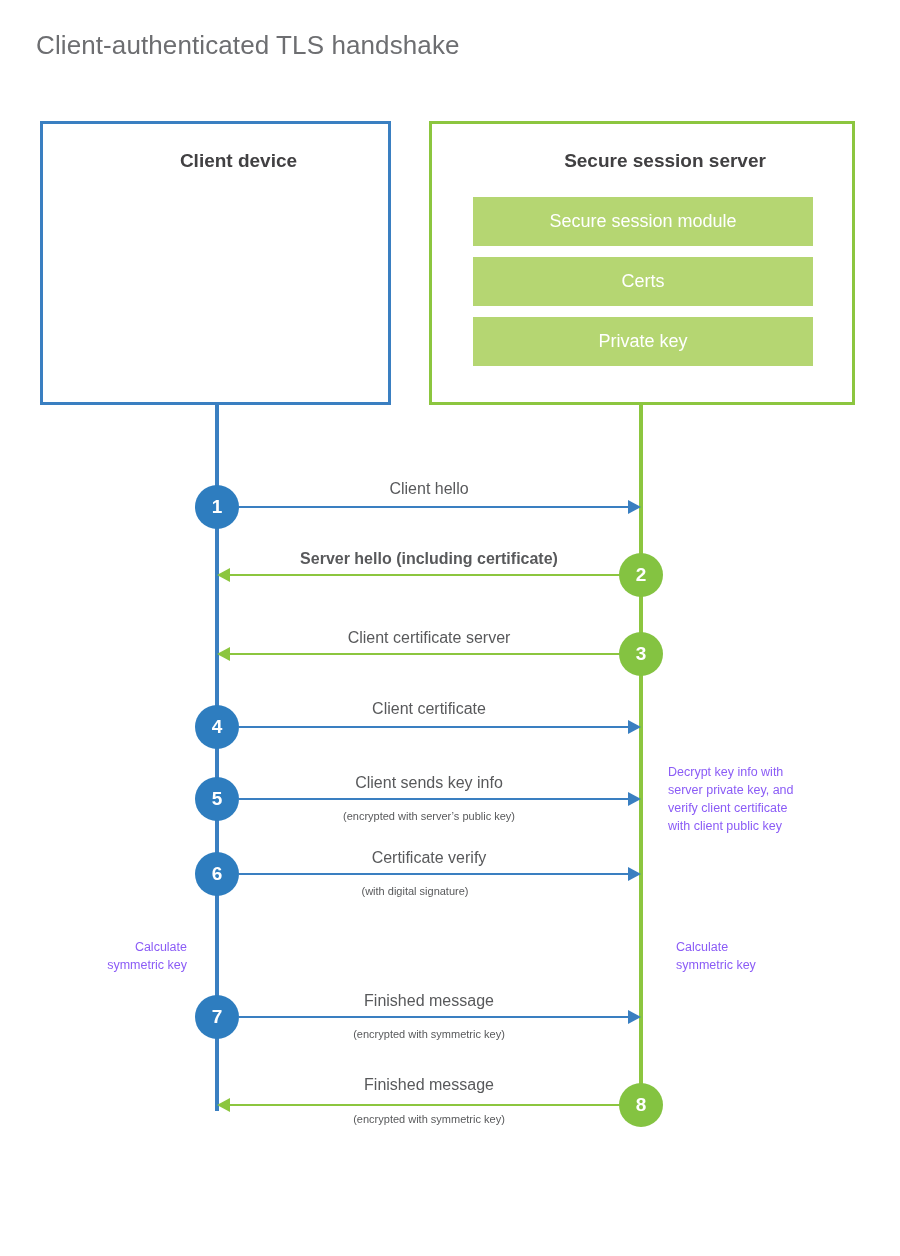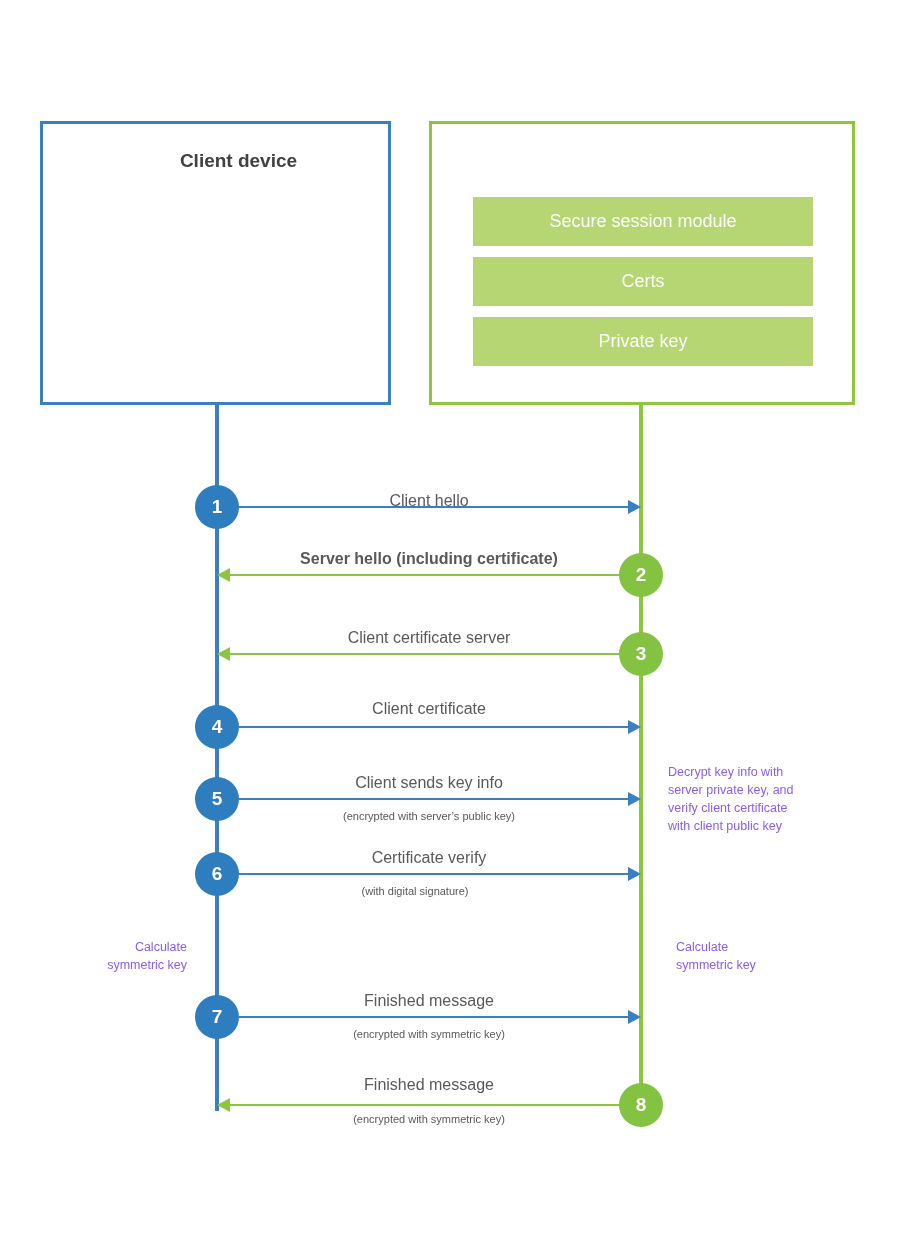--- a/index.html
+++ b/index.html
@@ -86,37 +86,39 @@
     line-height: 1.45; font-weight: 400;
   }
   .side-note.right-align { text-align: right; }
   .side-note.left-align { text-align: left; }
 </style>
 </head>
 <body>
 
 <div id="stage">
 
+  <div class="title">Client-authenticated TLS handshake</div>
 
   <div class="entity-box client">
     <div class="entity-title">Client device</div>
   </div>
 
   <div class="entity-box server">
+    <div class="entity-title">Secure session server</div>
     <div class="svc-list">
       <div class="svc-item">Secure session module</div>
       <div class="svc-item">Certs</div>
       <div class="svc-item">Private key</div>
     </div>
   </div>
 
   <div class="lifeline client"></div>
   <div class="lifeline server"></div>
 
-  <div class="msg-label" style="left:217px; width:424px; top:480px;margin-top:12px;">Client hello</div>
+  <div class="msg-label" style="left:217px; width:424px; top:480px;">Client hello</div>
   <div class="msg-line blue" style="left:239px; width:390px; top:506px;"></div>
   <div class="arrow-head right blue" style="left:628px; top:500px;"></div>
   <div class="step-circle blue" style="left:195px; top:485px;">
       <span>1</span>
     </div>
 
   <div class="msg-label" style="left:217px; width:424px; top:550px;font-weight:bold;">Server hello (including certificate)</div>
   <div class="msg-line green" style="left:230px; width:391px; top:574px;"></div>
   <div class="arrow-head left green" style="left:217px; top:568px;"></div>
   <div class="step-circle green" style="left:619px; top:553px;">

